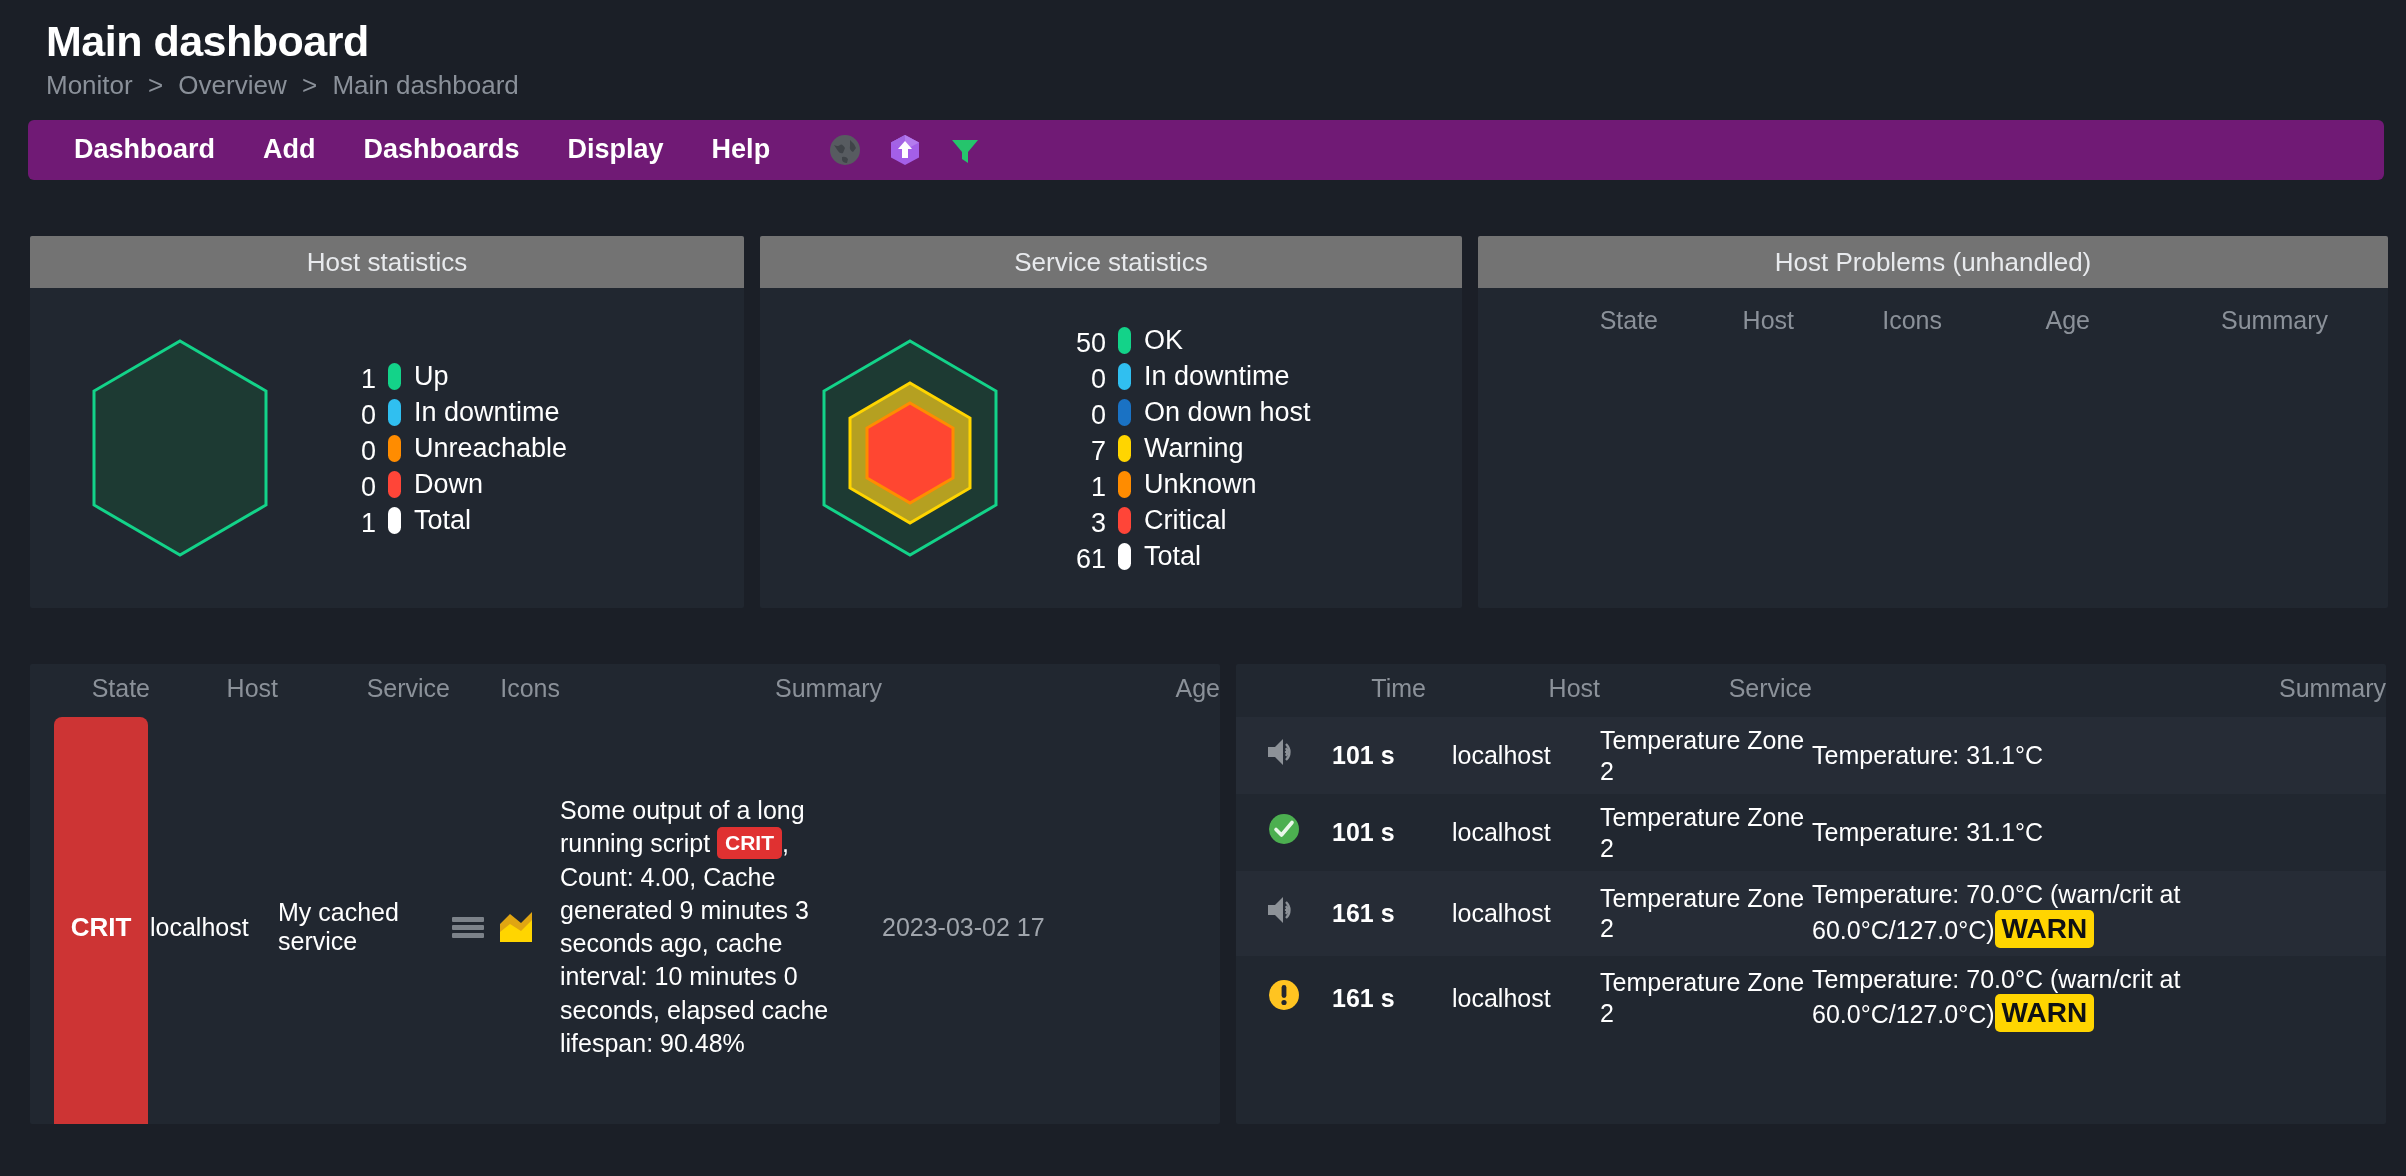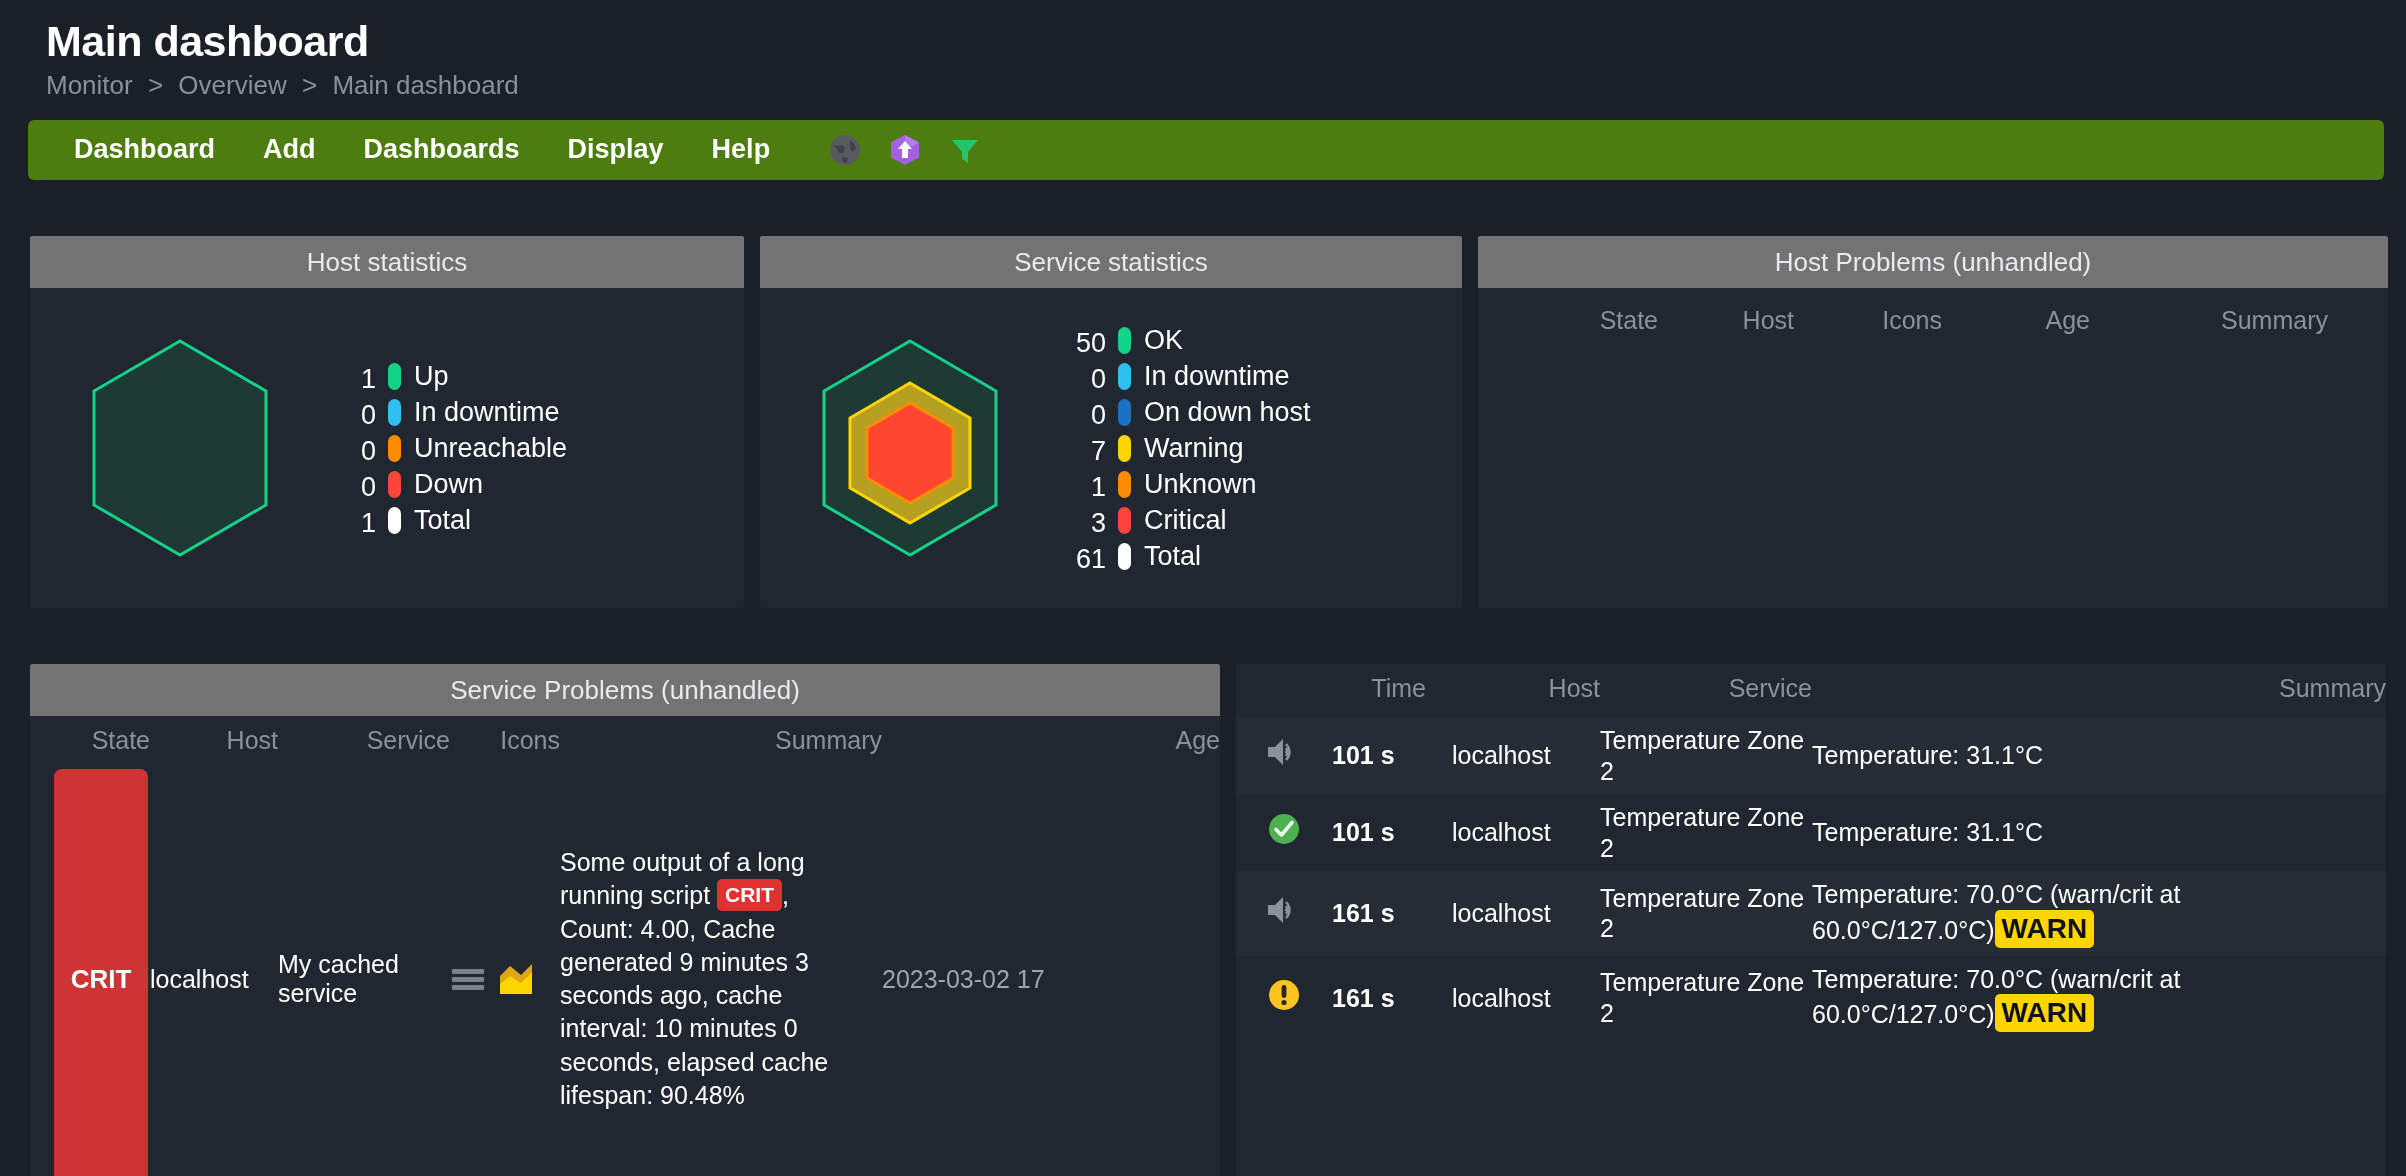--- a/index.html
+++ b/index.html
@@ -17,21 +17,21 @@
     color: #ffffff; font-size: 43px; font-weight: bold;
     letter-spacing: -0.5px; line-height: 1.08;
   }
   .breadcrumb { margin-top: 6px; font-size: 26px; color: #8a9099; line-height: 1.2; }
   .breadcrumb .sep { margin: 0 8px; color: #8a9099; }
 
   
   .navbar {
     margin: 18px 0 0 28px;
     width: 2356px; height: 60px;
-    background: #4d7c0f;
+    background: #701a75;
     border-radius: 6px;
     display: flex; align-items: center;
     padding-left: 22px;
     gap: 0;
   }
   .nav-item {
     color: #ffffff; font-size: 27px; font-weight: bold;
     padding: 0 24px; white-space: nowrap; cursor: pointer;
   }
   .nav-icons { display: flex; align-items: center; gap: 26px; margin-left: 34px; }
@@ -268,21 +268,20 @@
           </thead>
           <tbody></tbody>
         </table>
       </div>
     </div>
   </div>
 
   <div class="grid-bottom">
 
     <div class="panel p-sprob">
-      <div class="panel-header">Service Problems (unhandled)</div>
       <div class="panel-body sprob-body">
         <table class="tbl sprob-table">
           <thead>
             <tr>
               <th>State</th>
               <th>Host</th>
               <th>Service</th>
               <th>Icons</th>
               <th>Summary</th>
               <th>Age</th>

